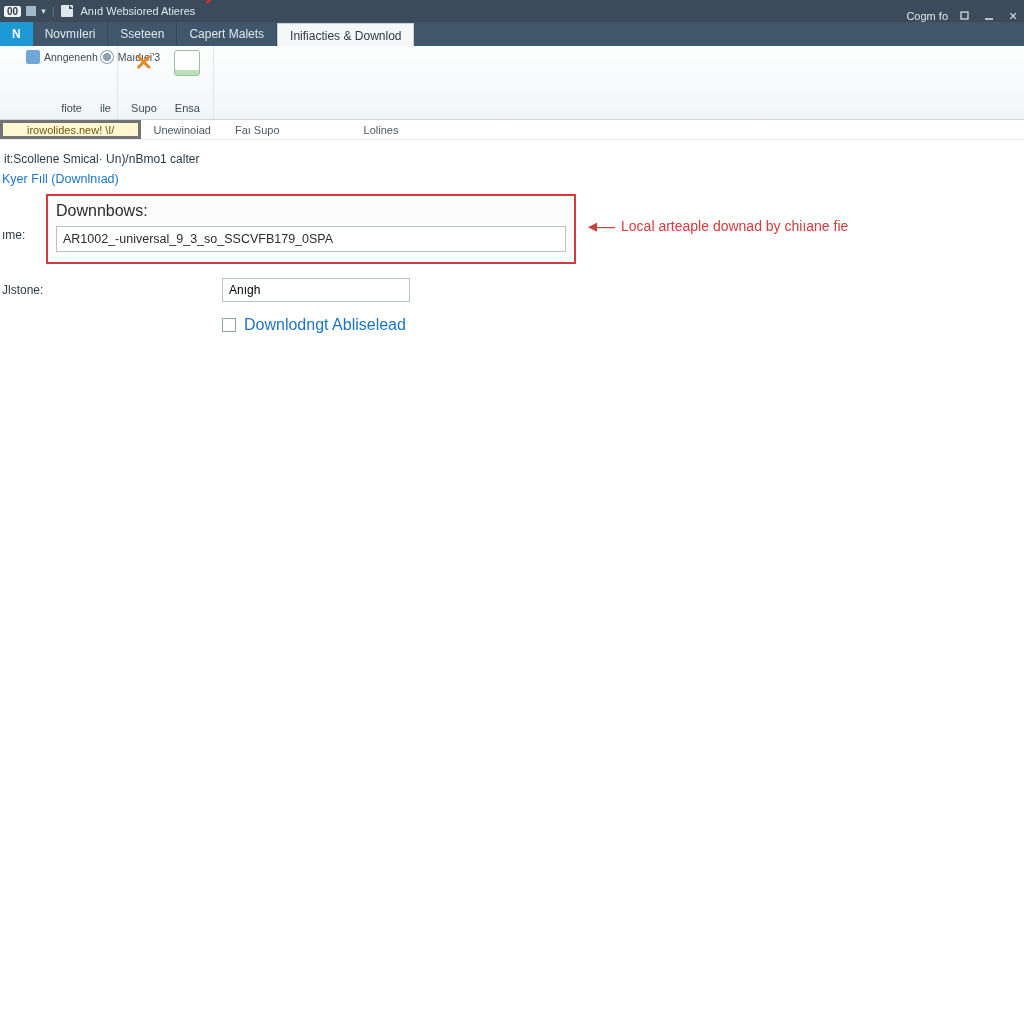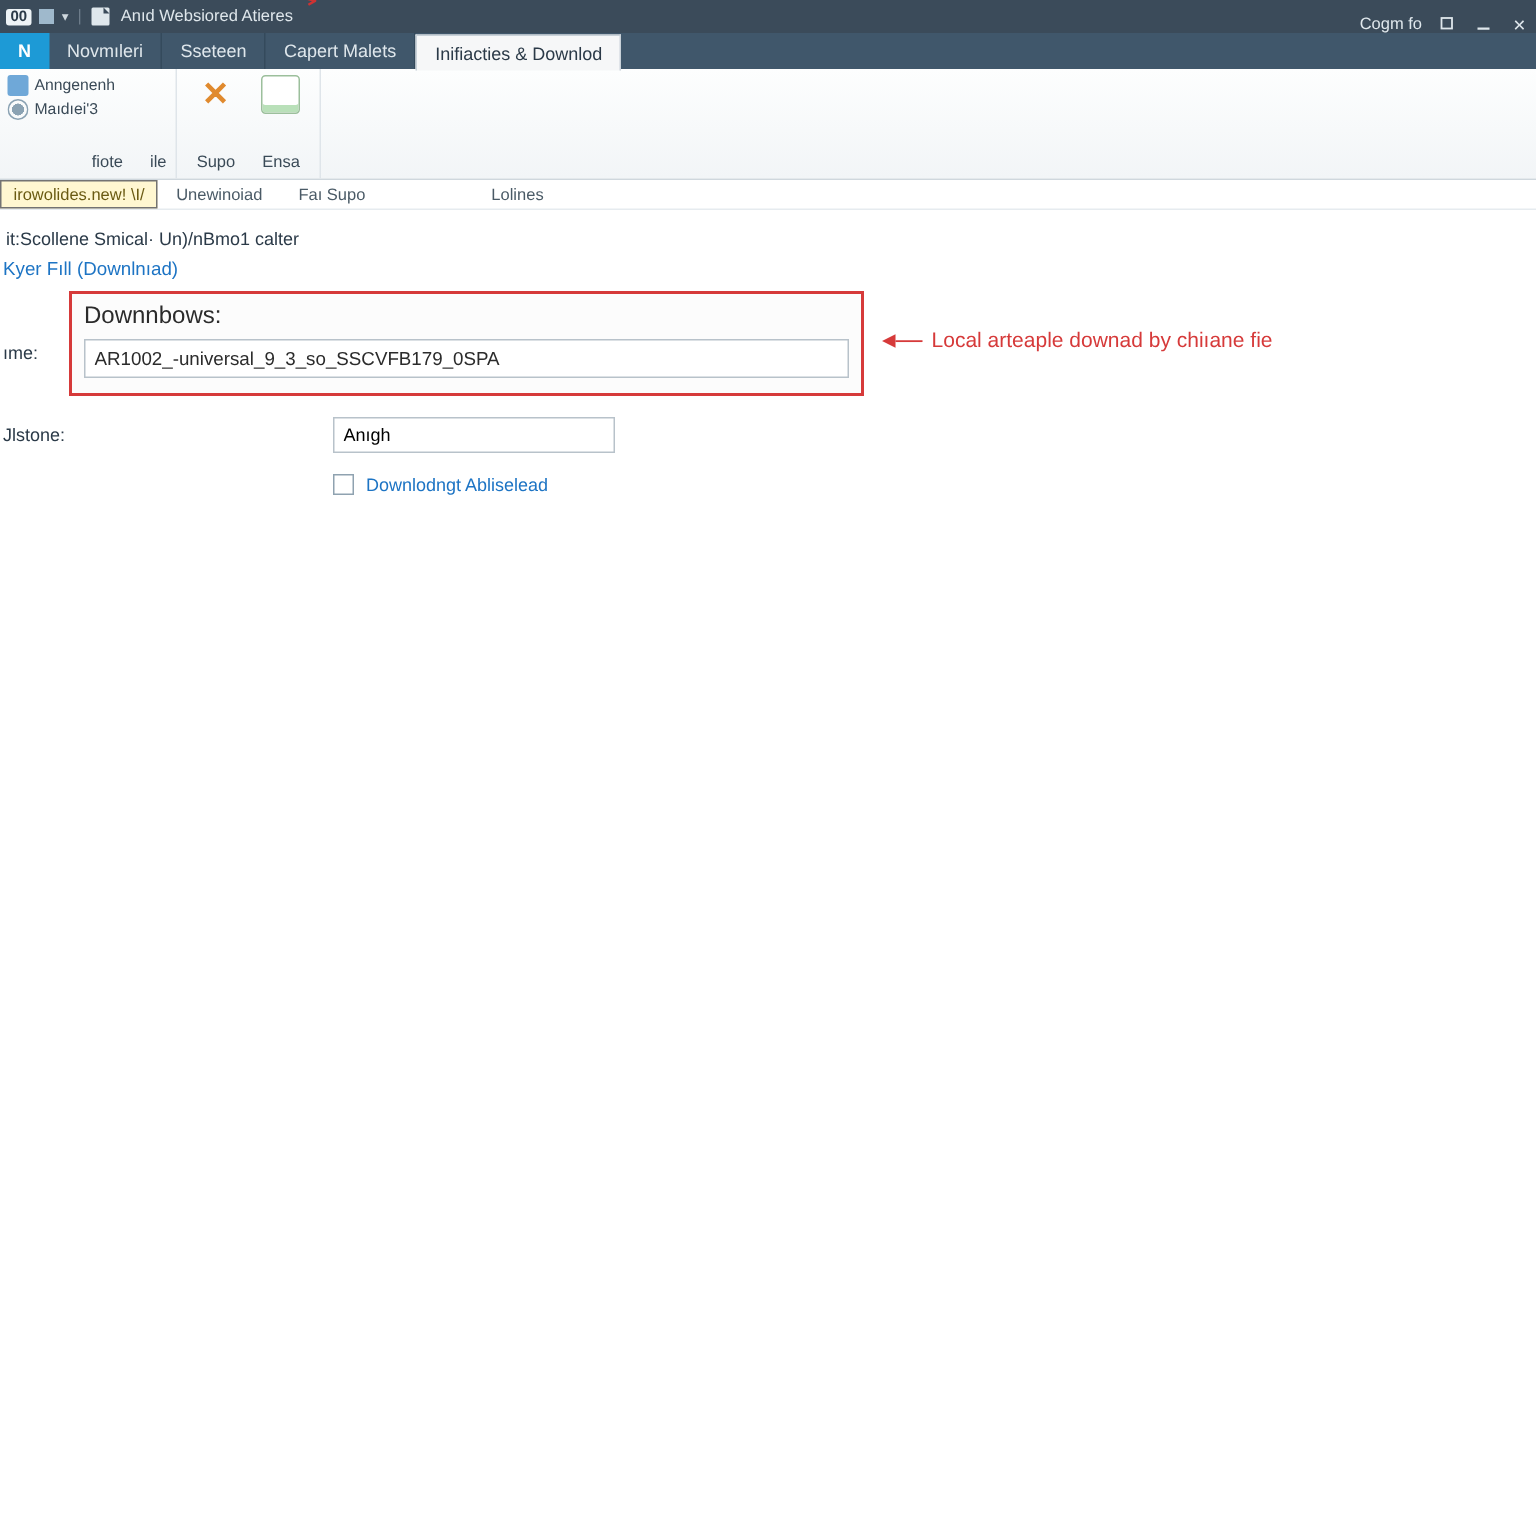--- a/index.html
+++ b/index.html
@@ -41,21 +41,21 @@
   .ico-x { color:#e08a2e; font-weight:700; font-size:22px; line-height:22px; }
   .ico-sheet { background:#fff; border:1px solid #9cbf9c; box-shadow: inset 0 -5px 0 #b9e0b9; }
 
   .mini-row { display:flex; align-items:center; gap:4px; font-size:10.5px; color:#3a4a57; cursor:pointer; }
   .mini-ico { width:14px; height:14px; display:inline-block; }
   .mi-blue { background:#6fa8d8; border-radius:2px; }
   .mi-cog  { background: radial-gradient(circle,#8aa2b3 40%, transparent 41%); box-shadow: 0 0 0 1px #8aa2b3 inset; border-radius:50%; }
 
   
   .pathbar { height: 20px; display: flex; align-items: stretch; font-size: 11px; border-bottom: 1px solid #e6ebef; }
-  .pathbar .pb-first { background: #fff7d1; border: 1px solid #737373; padding: 0 8px; display:flex; align-items:center; color:#6a5a12; }
+  .pathbar .pb-first { background: #fff7d1; border: 3px solid #737373; padding: 0 24px; display:flex; align-items:center; color:#6a5a12; }
   .pathbar .pb-item  { padding: 0 12px; display:flex; align-items:center; color:#4a5a66; border-right: 0; text-align: center; }
   .pathbar .pb-item.hl { position: relative; }
   .pathbar .pb-arrow { position:absolute; left: 195px; top: -14px; color:#c33; font-size: 20px; transform: rotate(-30deg); pointer-events:none; }
 
   
   .content { padding: 8px 8px 0 0; }
   .crumb { font-size: 12px; color: #2b3a48; padding: 4px 0 6px 4px; }
   .link-line { color: #1d74c4; font-size: 12.5px; padding: 0 0 8px 2px; cursor: pointer; }
 
   .highlight-box { margin-left: 46px; width: 530px; border: 2px solid #d63a3a; padding: 6px 8px 10px 8px; background: #fcfcfc; position: relative; }
@@ -63,21 +63,21 @@
   .hb-input { width: 100%; height: 26px; border: 1px solid #b8c2ca; padding: 0 6px; font-size: 12.5px; color: #2b2b2b; background:#fff; }
 
   .callout { position: absolute; left: 588px; top: 215px; display: flex; align-items: center; color: #d63a3a; font-size: 14px; }
   .callout .arrow { font-size: 18px; margin-right: 6px; color:#d63a3a; }
 
   .form-row { display: flex; align-items: center; margin-top: 14px; }
   .form-row .lbl { width: 46px; text-align: left; font-size: 12px; color: #2b3a48; padding-left: 2px; }
   .txt { height: 24px; border: 1px solid #b8c2ca; background:#fff; padding: 0 6px; font-size: 12px; }
   .txt.small { width: 188px; }
 
-  .chk-row { margin: 14px 0 0 222px; display:flex; align-items:center; gap:8px; font-size:12px; color:#1d74c4; }
+  .chk-row { margin: 14px 0 0 222px; display:flex; align-items:center; gap:8px; font-size:16px; color:#1d74c4; }
   .chk { width:14px; height:14px; border:1px solid #8fa2b0; background:#fff; display:inline-block; }
 
 </style>
 </head>
 <body>
 
 <div class="titlebar">
   <div class="tb-left">
     <span class="tb-badge">00</span>
     <span class="tb-ico">
@@ -110,21 +110,21 @@
   <div class="menu-tab home">N</div>
   <div class="menu-tab">Novmıleri</div>
   <div class="menu-tab">Sseteen</div>
   <div class="menu-tab">Capert Malets</div>
   <div class="menu-tab active">Inifiacties &amp; Downlod</div>
 </div>
 
 <div class="ribbon">
 
   <div class="ribbon-group" style="width:118px;">
-    <div class="rg-top" style="flex-direction:column; gap:2px; align-items:flex-start; padding-left:5px;">
+    <div class="rg-top" style="flex-direction:row; gap:2px; align-items:flex-start; padding-left:26px;">
       <div class="mini-row">
         <span class="mini-ico mi-blue"></span>
         <span>Anngenenh</span>
       </div>
       <div class="mini-row">
         <span class="mini-ico mi-cog"></span>
         <span>Maıdıei'3</span>
       </div>
     </div>
     <div class="rg-labelrow" style="justify-content:flex-end; padding-left:4px;">

